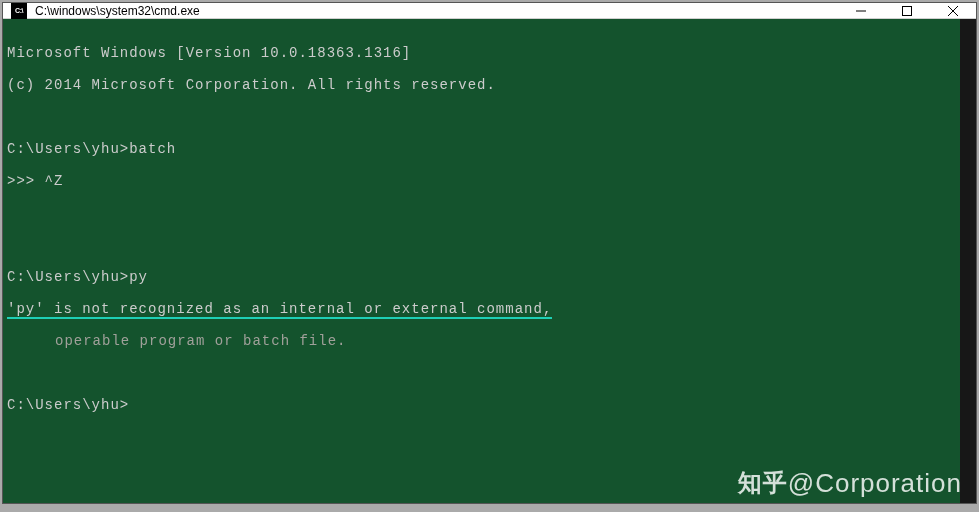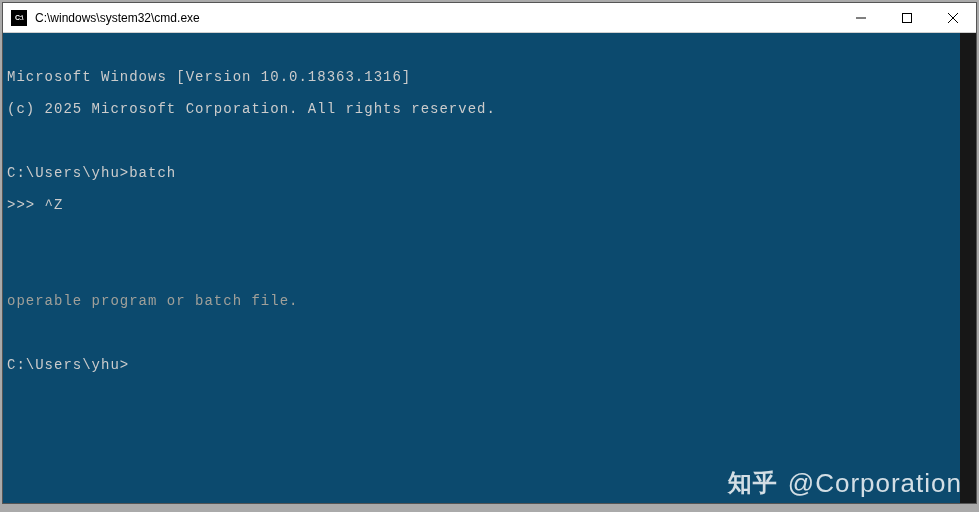--- a/index.html
+++ b/index.html
@@ -16,21 +16,21 @@
       top: 2px;
       left: 2px;
       width: 975px;
       height: 502px;
       background: #fff;
       border: 1px solid #555;
       display: flex;
       flex-direction: column;
     }
     .titlebar {
-      height: 30px;
+      height: 16px;
       background: #ffffff;
       display: flex;
       align-items: center;
       border-bottom: 1px solid #d0d0d0;
       user-select: none;
     }
     .titlebar-icon {
       width: 16px;
       height: 16px;
       margin: 0 8px;
@@ -61,49 +61,48 @@
       width: 46px;
       height: 100%;
       display: flex;
       align-items: center;
       justify-content: center;
       cursor: pointer;
     }
     .titlebar-btn svg { width: 10px; height: 10px; }
     .terminal {
       flex: 1;
-      background: #0c4a6e;
+      background: #14532d;
       color: #cccccc;
       font-size: 14px;
       line-height: 16px;
-      padding: 20px 4px;
+      padding: 10px 4px;
       white-space: pre;
       overflow: hidden;
       position: relative;
       letter-spacing: 1px;
     }
     .terminal .line { min-height: 16px; }
     .highlight-underline {
       border-bottom: 2px solid #1ecfb5;
       display: inline-block;
       padding-bottom: 0px;
       margin-bottom: -2px;
     }
-    .dim-text { color: #a0a09a; }
+    .dim-text { color: #a0a09a; margin-left: 48px; }
     .watermark {
       position: absolute;
       right: 14px;
       bottom: 12px;
       color: rgba(255,255,255,0.82);
       font-family: "PingFang SC","Microsoft YaHei",Arial,sans-serif;
       font-size: 26px;
       letter-spacing: 1px;
       display: flex;
       align-items: center;
-      gap: 10px;
       pointer-events: none;
     }
     .watermark-logo {
       font-weight: bold;
       font-size: 24px;
     }
     .scrollbar {
       position: absolute;
       right: 0;
       top: 0;
@@ -145,26 +144,28 @@
         <svg viewBox="0 0 10 10">
             <line x1="0" y1="0" x2="10" y2="10" stroke="#000" stroke-width="1"></line>
             <line x1="10" y1="0" x2="0" y2="10" stroke="#000" stroke-width="1"></line>
           </svg>
       </div>
     </div>
   </div>
 
   <div class="terminal">
 <div class="line">Microsoft Windows [Version 10.0.18363.1316]</div>
-<div class="line">(c) 2025 Microsoft Corporation. All rights reserved.</div>
+<div class="line">(c) 2014 Microsoft Corporation. All rights reserved.</div>
 <div class="line"></div>
 <div class="line"><span>C:\Users\yhu&gt;</span><span>batch</span></div>
 <div class="line"><span>&gt;&gt;&gt; </span><span>^Z</span></div>
 <div class="line"></div>
 <div class="line"></div>
+<div class="line"><span>C:\Users\yhu&gt;</span><span>py</span></div>
+<div class="line"><span class="highlight-underline">'py' is not recognized as an internal or external command,</span></div>
 <div class="line dim-text">operable program or batch file.</div>
 <div class="line"></div>
 <div class="line"><span>C:\Users\yhu&gt;</span></div>
 
     <div class="scrollbar">
       <div class="scrollbar-thumb"></div>
     </div>
 
     <div class="watermark">
       <span class="watermark-logo">知乎</span>

